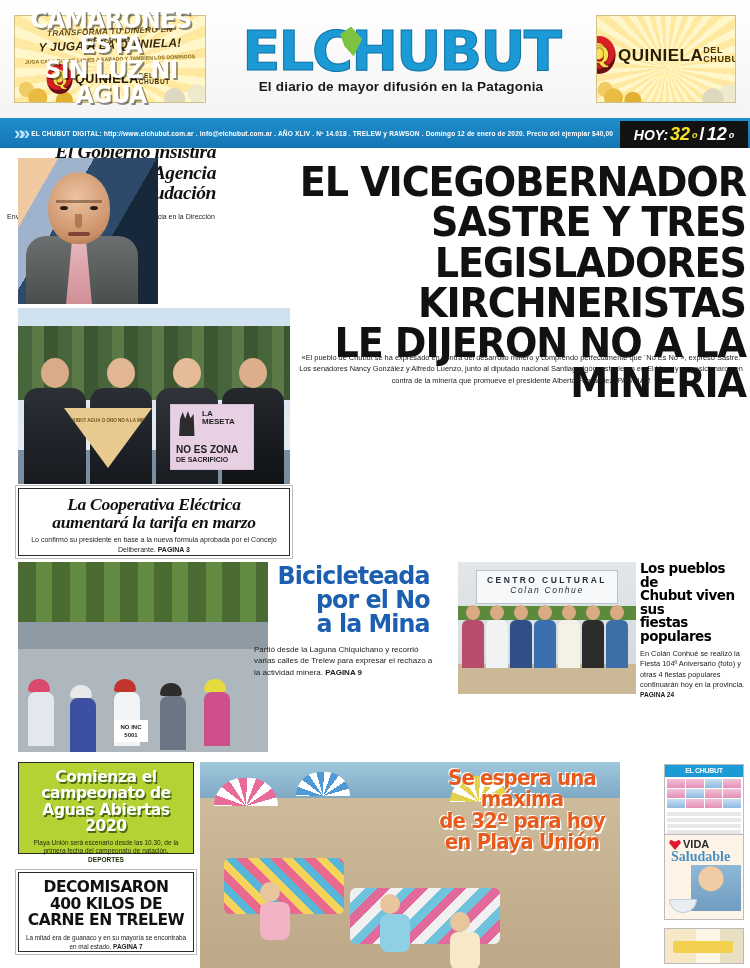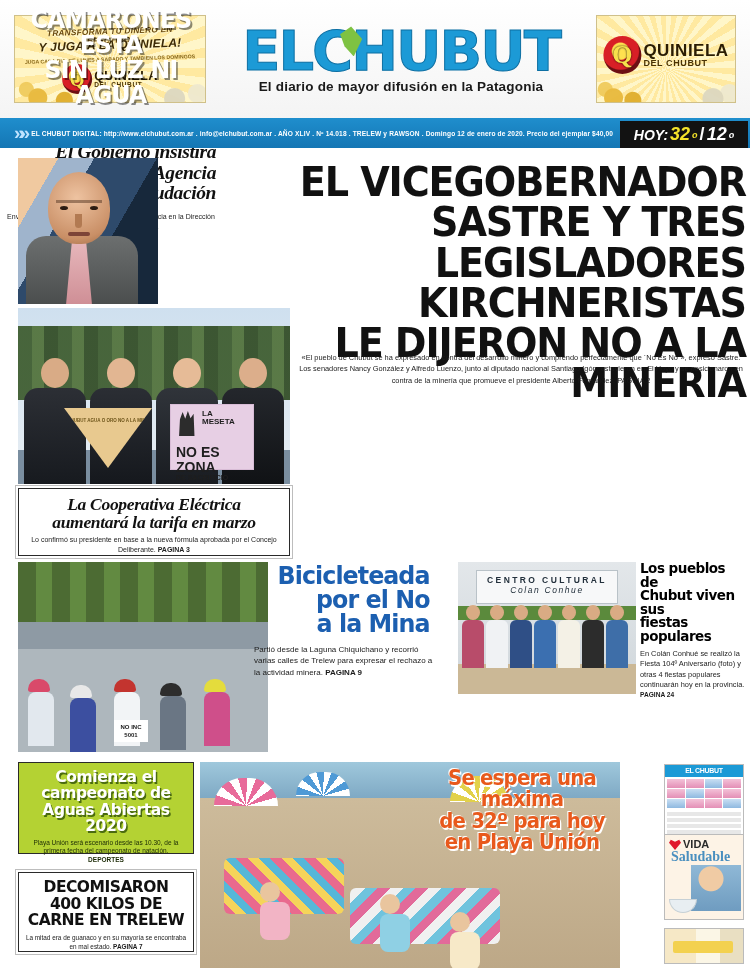--- a/index.html
+++ b/index.html
@@ -37,21 +37,21 @@
      text-shadow:1px 1px 0 #fff8d0; transform:rotate(-2deg); }
   .ad-l3 { position:absolute; top:40px; left:8px; right:8px; text-align:center;
      font-size:5.2px; font-weight:bold; color:#8a6a1c; transform:rotate(-2deg); }
   .q-logo { position:absolute; left:50%; transform:translateX(-50%); bottom:8px;
      display:flex; align-items:center; gap:2px; }
   .q-ring { width:30px; height:30px; border-radius:50%;
      background: radial-gradient(circle at 45% 40%, #ffe14f 0 26%, #d81f26 30% 58%, #6d0f13 62% 78%, #2b0507 82% 100%);
      display:flex; align-items:center; justify-content:center;
      font-size:19px; font-weight:bold; color:#f7e04c; font-family:"Liberation Serif",serif;
      text-shadow:0 0 2px #000; line-height:1; }
-  .q-text { display:flex; flex-direction:column; line-height:1; }
+  .q-text { display:flex; flex-direction:row; line-height:1;align-items:center; }
   .q-t1 { font-size:12.5px; font-weight:bold; color:#2a1c03; letter-spacing:.5px;
      text-shadow:0 1px 0 #fff3b8; }
   .q-t2 { font-size:6.5px; font-weight:bold; color:#4a3405; letter-spacing:.6px; }
   .ad-right .q-logo { bottom:auto; top:20px; }
   .ad-right .q-ring { width:38px; height:38px; font-size:26px; }
   .ad-right .q-t1 { font-size:17px; }
   .ad-right .q-t2 { font-size:9px; }
 
   .logo-wrap { flex:1; text-align:center; position:relative; }
   .logo-main { font-family:"DejaVu Sans", sans-serif; font-weight:bold; font-size:56px;
@@ -105,21 +105,21 @@
   .p3 { left:138px; } .p3 .tor{ background:linear-gradient(#30343a,#191c21);} .p3 .hd{background:#e6bb97;}
   .p4 { left:204px; } .p4 .tor{ background:linear-gradient(#24272c,#101215);} .p4 .hd{background:#dcae8b;}
   .sign-y { position:absolute; left:46px; bottom:16px; width:88px; height:60px; background:#e8c98f;
      clip-path:polygon(0 0,100% 0,50% 100%); display:flex; align-items:flex-start; justify-content:center;
      padding-top:10px; font-size:4.5px; color:#6b5318; font-weight:bold; text-align:center; }
   .sign-p { position:absolute; left:152px; bottom:14px; width:84px; height:66px; background:#e7cfe4;
      border:1px solid #d8bcd6; padding:5px; }
   .sign-p .hand { width:22px; height:26px; background:#2c2c2c; float:left;
      clip-path:polygon(18% 36%,30% 8%,42% 34%,54% 4%,66% 32%,80% 14%,84% 100%,14% 100%); }
   .sign-p .t1{ font-size:8px; font-weight:bold; color:#1e1e1e; line-height:1; margin-left:26px;}
-  .sign-p .t2{ font-size:14px; font-weight:bold; color:#1e1e1e; line-height:1.05; clear:both; margin-top:19px;}
+  .sign-p .t2{ font-size:10px; font-weight:bold; color:#1e1e1e; line-height:1.05; clear:both; margin-top:19px;}
   .sign-p .t3{ font-size:7px; font-weight:bold; color:#1e1e1e; line-height:1;}
 
   .ph-bike { left:18px; top:562px; width:250px; height:190px; }
   .ph-bike .road { position:absolute; inset:0; background:linear-gradient(#8e9aa4 0 46%,#aeb7bd 46% 100%); }
   .ph-bike .hedge { position:absolute; left:0; top:0; width:100%; height:60px;
      background: repeating-linear-gradient(90deg,#4c6b33 0 18px,#628a41 18px 34px); }
   .bk { position:absolute; bottom:6px; }
   .bk .helm { width:22px; height:13px; border-radius:11px 11px 3px 3px; }
   .bk .bod { width:26px; height:54px; border-radius:8px 8px 0 0; }
   .b1{left:10px;} .b1 .helm{background:#d94a6a;} .b1 .bod{background:#e2e8ee;}

